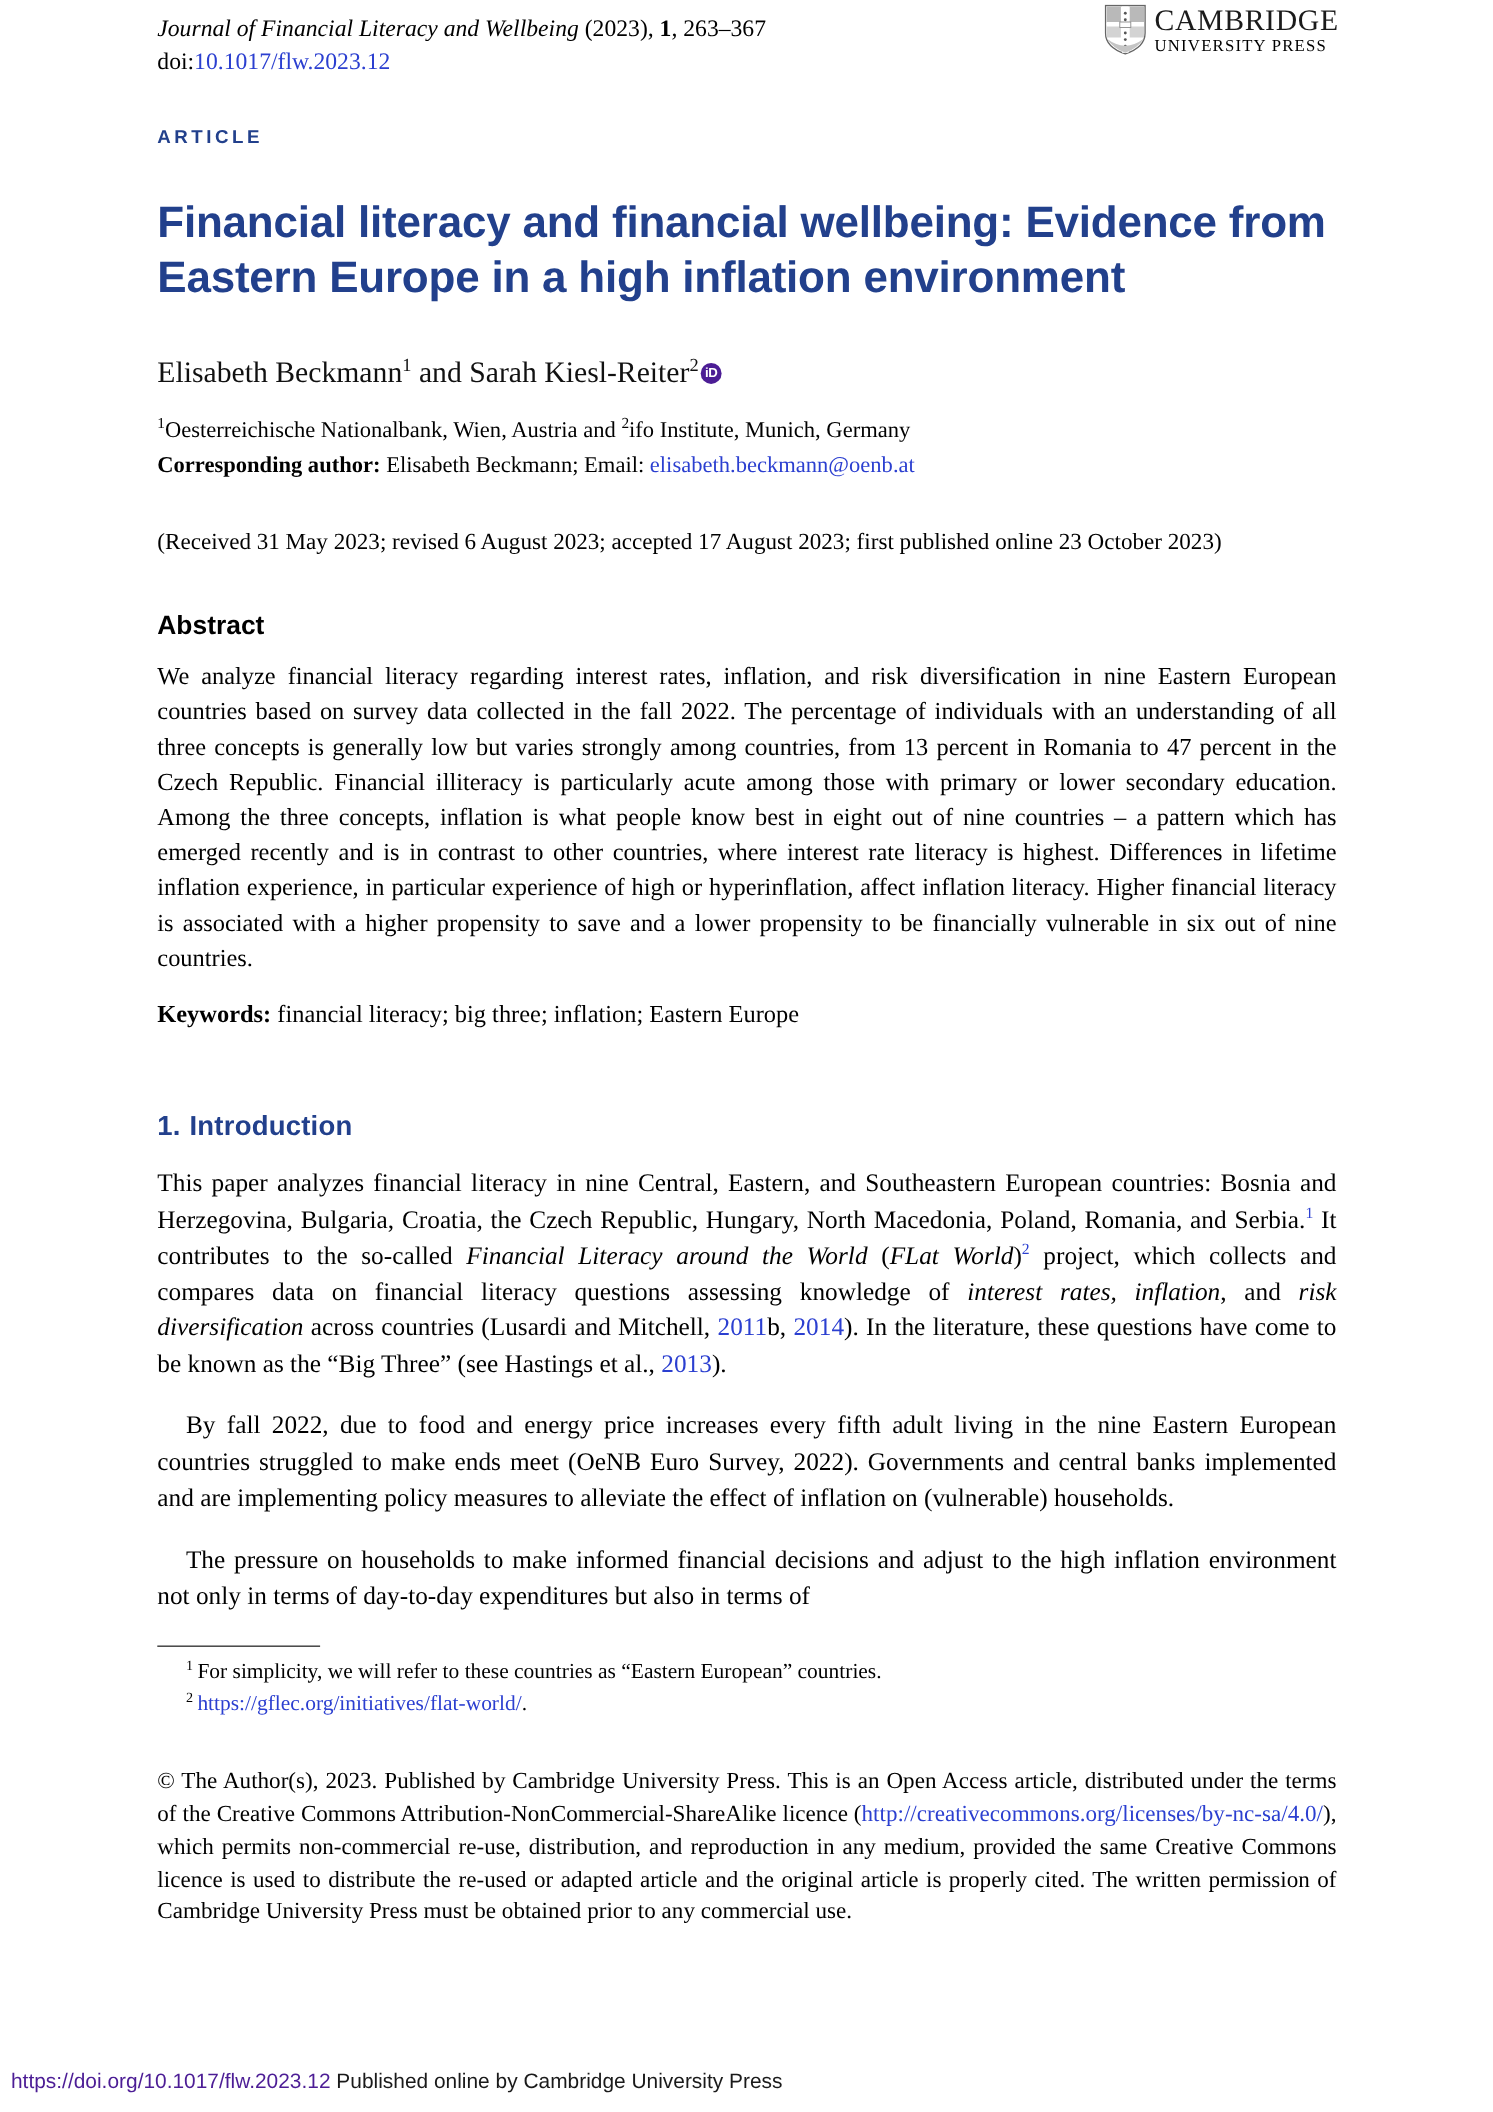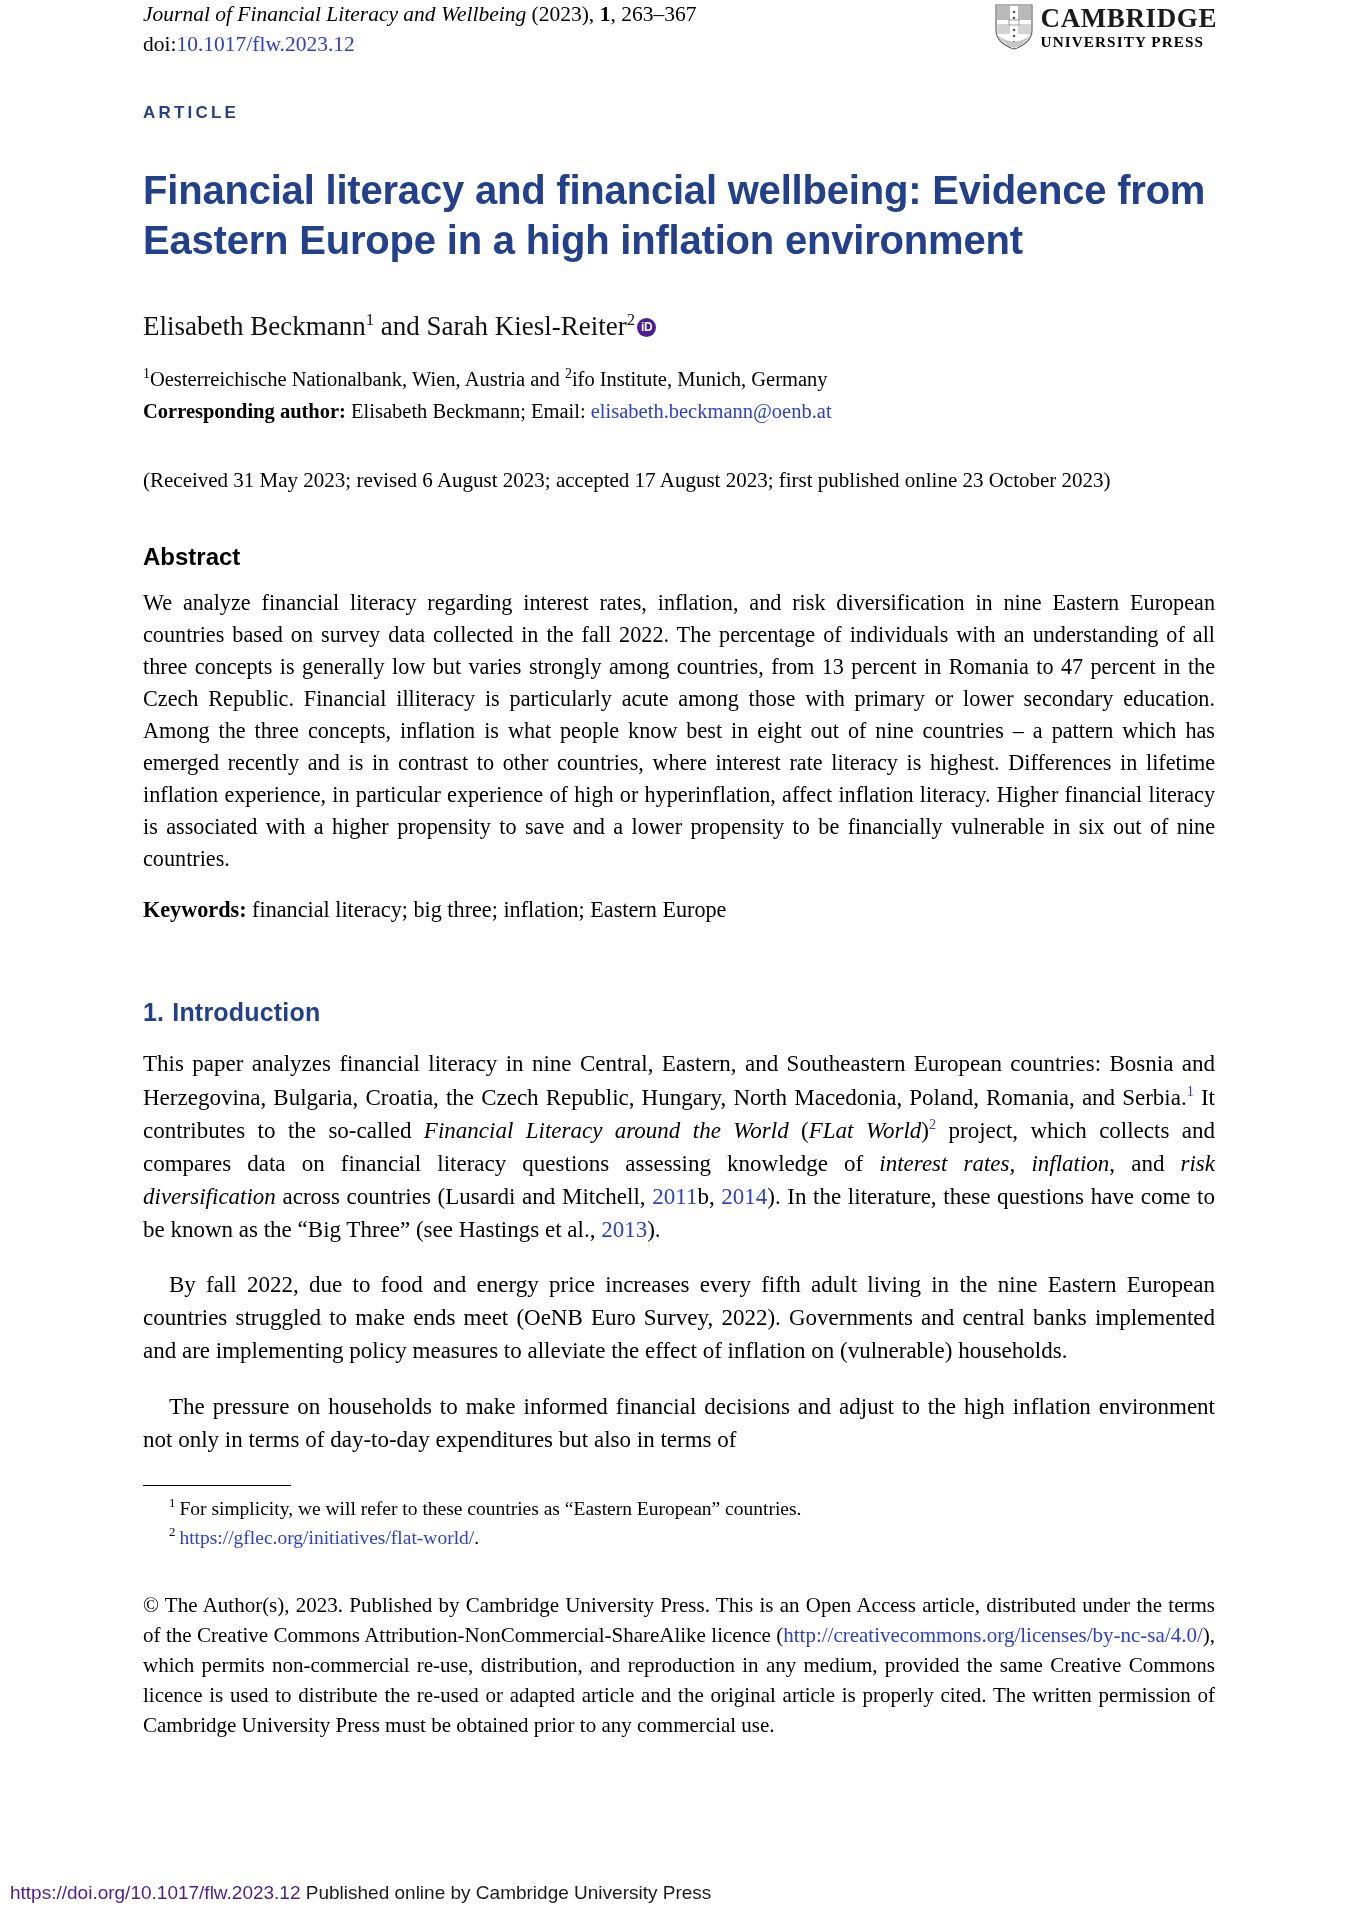--- a/index.html
+++ b/index.html
@@ -23,20 +23,21 @@
   .content {
     position: absolute;
     left: 143px;
     top: 0;
     width: 1072px;
   }
 
   
   .masthead {
     position: relative;
+    padding-top: 12px;
     height: 68px;
   }
   .journal-line {
     font-family: "Liberation Serif", serif;
     font-size: 21.5px;
     line-height: 1.35;
     color: #000;
     white-space: nowrap;
   }
   .journal-name {
@@ -64,21 +65,20 @@
     gap: 8px;
   }
   .cup-shield {
     width: 38px;
     height: 46px;
   }
   .cup-words {
     display: flex;
     flex-direction: column;
     line-height: 1;
-    font-weight: bold;
   }
   .cup-title {
     font-family: "Liberation Serif", serif;
     font-size: 27px;
     letter-spacing: 0.6px;
     color: #1b1b1b;
   }
   .cup-sub {
     font-family: "Liberation Serif", serif;
     font-size: 15.2px;

